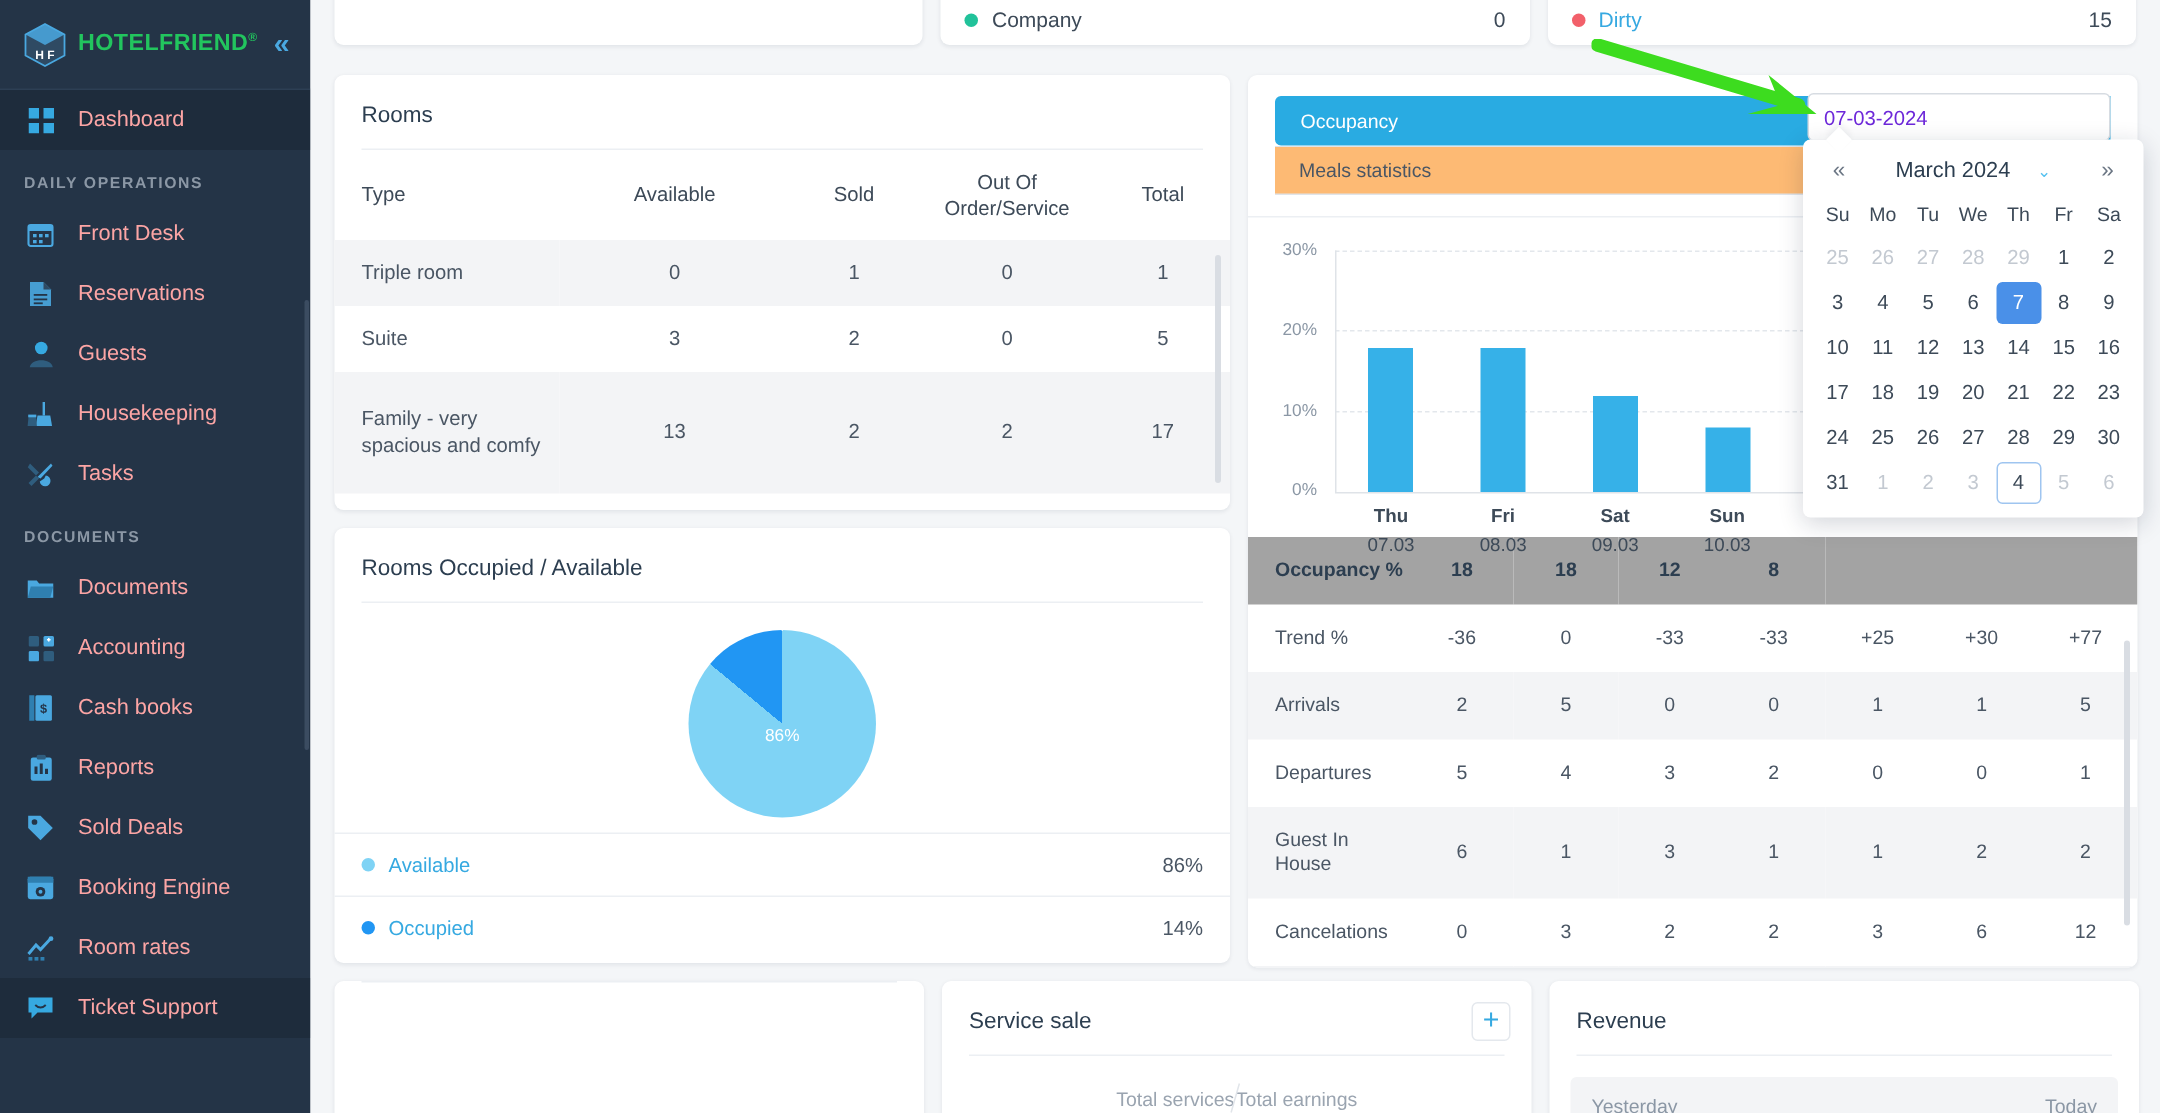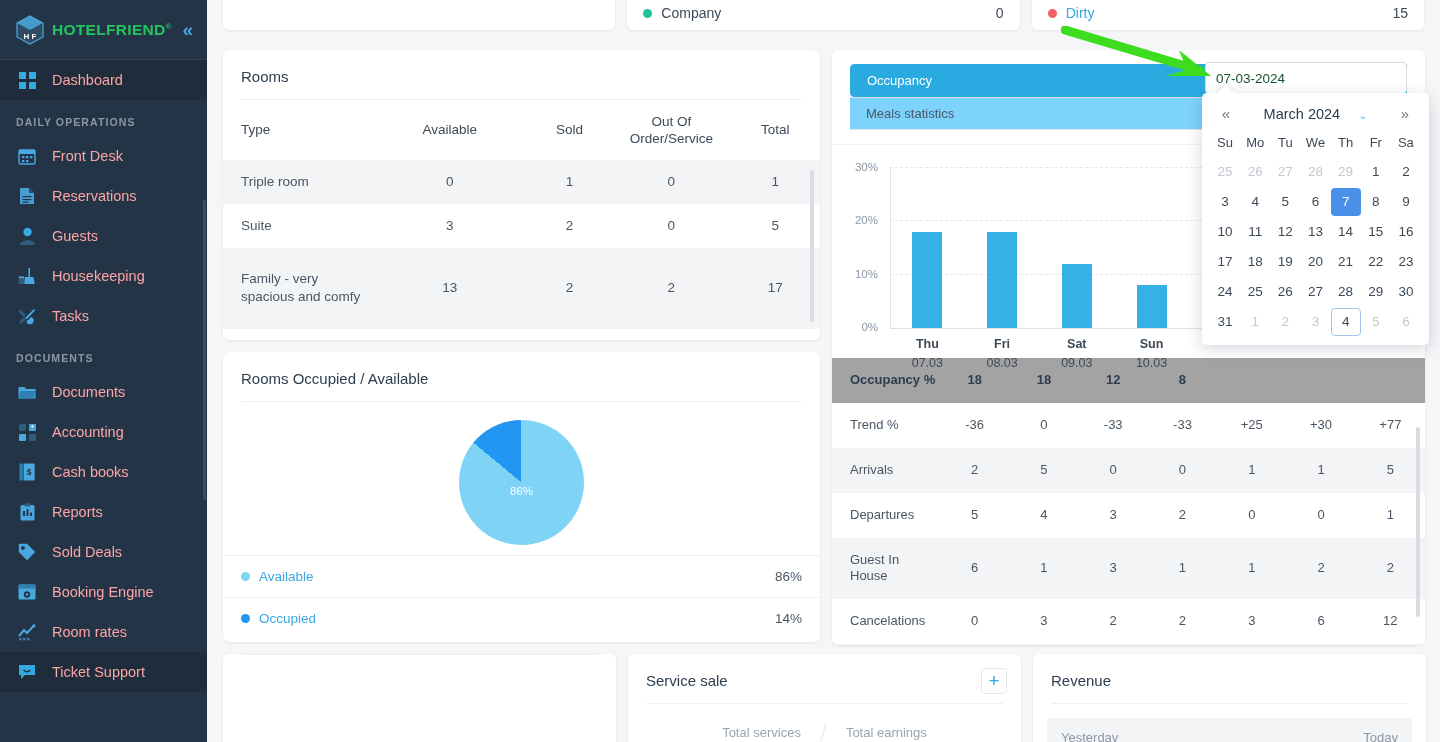--- a/index.html
+++ b/index.html
@@ -127,31 +127,31 @@
     border-top: 1px solid #eceff3;
   }
   .legend-row .lbl { color: #36a9e1; }
   .legend-row .val { margin-left: auto; color: #4a5664; }
 
   
   #occ-card { left: 625px; top: 50px; width: 593px; height: 595px; overflow: hidden; }
   .tabs { display: flex; padding: 14px 18px 0 18px; flex-direction: column; }
   .tab {
     font-size: 13px; padding: 8px 16px; cursor: pointer;
-    border: 1px solid #e0e4e9; background: #7dd3fc; color: #4a5664;
+    border: 1px solid #e0e4e9; background: #fdba74; color: #4a5664;
     white-space: nowrap;
   }
   .tab:first-child { border-radius: 4px 0 0 4px; }
   .tab:last-child { border-radius: 0 4px 4px 0; border-left: none; }
   .tab.active { background: #29abe2; border-color: #29abe2; color: #fff; }
   .date-field {
     position: absolute; right: 18px; top: 12px;
     width: 202px; height: 32px;
     border: 1px solid #d7dce2; border-radius: 4px;
-    font-size: 13.5px; color: #14532d;
+    font-size: 13.5px; color: #6d28d9;
     padding: 0 10px; background: #fff;
     outline: none;
     font-family: "Liberation Sans", sans-serif;
   }
   .occ-divider { height: 1px; background: #eceff3; margin: 14px 0 0 0; }
 
   
   .chart { position: relative; height: 205px; margin: 8px 0 0 0; padding: 10px 10px 0 10px; }
   .chart .plot { position: absolute; left: 58px; right: 12px; top: 14px; height: 160px; }
   .gridline { position: absolute; left: 0; right: 0; border-top: 1px dashed #e3e7ec; }
@@ -180,21 +180,21 @@
   
   #dept-card { left: 16px; top: 654px; width: 393px; height: 200px; }
   #service-card { left: 421px; top: 654px; width: 393px; height: 200px; }
   #revenue-card { left: 826px; top: 654px; width: 393px; height: 200px; }
   .plus-btn {
     position: absolute; right: 14px; top: 14px;
     width: 26px; height: 26px; border: 1px solid #e4e8ed; border-radius: 4px;
     color: #36a9e1; font-size: 19px; line-height: 24px; text-align: center;
     cursor: pointer; background: #fff;
   }
-  .svc-labels { display: flex; justify-content: center; gap: 22px; padding-top: 18px; align-items: center; }
+  .svc-labels { display: flex; justify-content: center; padding-top: 18px; align-items: center; }
   .svc-labels span { font-size: 13px; color: #9aa4b0; }
   .svc-sep { width: 1px; height: 20px; background: #e1e5ea; transform: rotate(16deg); }
   .rev-head {
     margin: 14px 14px 0 14px; background: #f3f4f6; border-radius: 4px;
     display: flex; padding: 12px 14px; font-size: 13px; color: #8b97a5;
   }
   .rev-head .r { margin-left: auto; }
 
   
   .dp {

